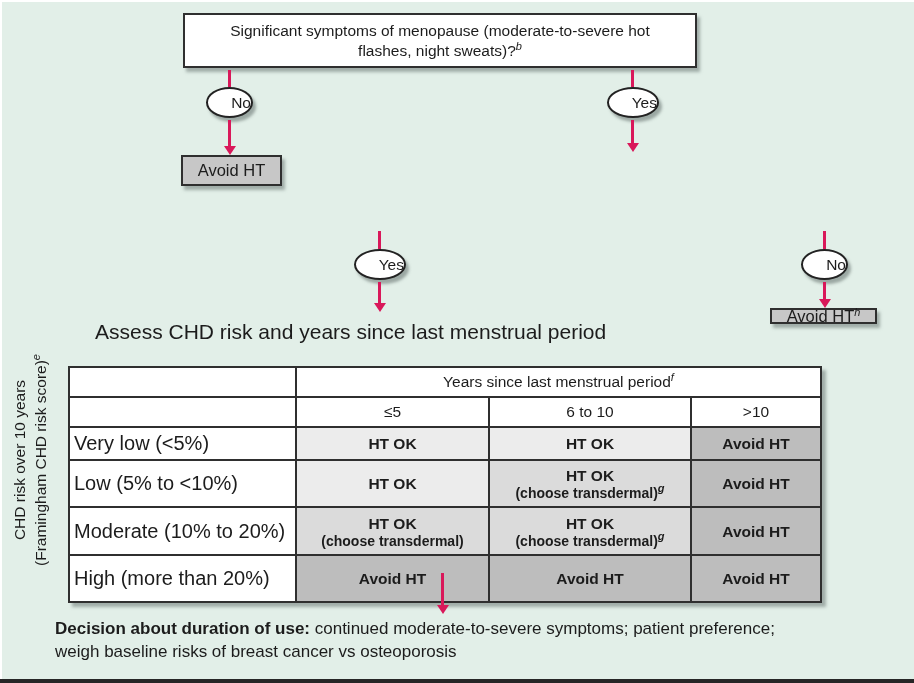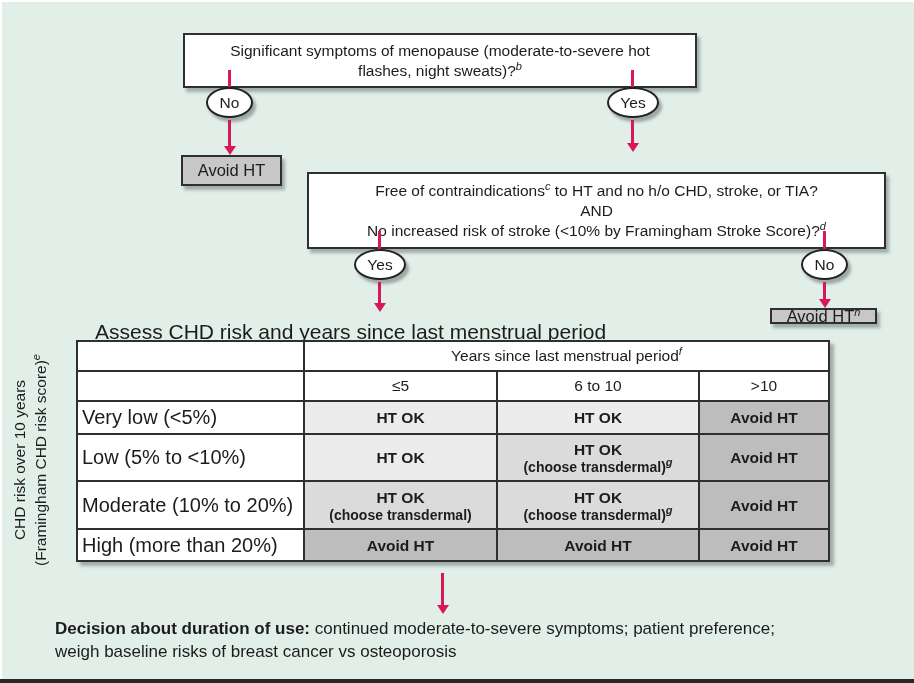--- a/index.html
+++ b/index.html
@@ -9,49 +9,49 @@
     font-family:"Liberation Sans",sans-serif;
     color:#1c1c1c;overflow:hidden;
     box-shadow:inset 2px 2px 0 #ffffff;
   }
   .qbox{
     position:absolute;background:#fff;
     border:2px solid var(--border,#2f2f2f);
     box-shadow:3px 4px 3px rgba(108,120,116,.55);
     display:flex;align-items:center;justify-content:center;
     text-align:center;font-size:15.5px;line-height:20px;
-    box-sizing:border-box;padding:2px 6px;margin-top:20px;
+    box-sizing:border-box;padding:2px 6px;
   }
   .graybox{
     position:absolute;background:var(--gray_fill,#c7c7c7);
     border:2px solid var(--border,#2f2f2f);
     box-shadow:3px 4px 3px rgba(108,120,116,.55);
     display:flex;align-items:center;justify-content:center;
     font-size:16.5px;box-sizing:border-box;
   }
   .oval{
     position:absolute;background:#fff;
     border:2px solid #222;border-radius:50%;
-    display:flex;align-items:center;justify-content:center;
+    display:flex;align-items:center;justify-content:flex-end;
     font-size:15.5px;box-sizing:border-box;
     box-shadow:3px 4px 3px rgba(108,120,116,.6);
   }
   .vline{position:absolute;width:3px;background:var(--arrow,#d9185a);}
   .arrow{position:absolute;width:3px;background:var(--arrow,#d9185a);}
   .arrow::after{
     content:"";position:absolute;left:50%;bottom:-9px;transform:translateX(-50%);
     width:0;height:0;border:6px solid transparent;
     border-top:9px solid var(--arrow,#d9185a);border-bottom:0;
   }
   sup.fn{font-style:italic;font-size:11px;line-height:0;vertical-align:super;}
   .q1text{max-width:432px;display:inline-block;}
   .assess{position:absolute;font-size:21px;}
   .grid{
-    position:absolute;left:68px;top:340px;border-collapse:collapse;table-layout:fixed;
-    box-shadow:4px 4px 3px rgba(108,120,116,.55);background:#1d4ed8;margin-left:8px;
+    position:absolute;left:68px;top:366px;border-collapse:collapse;table-layout:fixed;
+    box-shadow:4px 4px 3px rgba(108,120,116,.55);background:#1d4ed8;
   }
   .grid th,.grid td{border:2px solid var(--border,#2f2f2f);padding:1px 4px;font-weight:normal;box-sizing:border-box;}
   .rowlabel{background:#fff;text-align:left;font-size:20px;padding-left:7px;}
   .colgroup,.colhead{background:#fff;text-align:center;font-size:15.5px;}
   .cell{text-align:center;vertical-align:middle;}
   .cval{display:block;font-weight:bold;font-size:15.5px;line-height:19px;}
   .csub{display:block;font-weight:bold;font-size:14px;line-height:16px;}
   .light{background:var(--cell_light,#ececec);}
   .mid{background:var(--cell_mid,#dbdbdb);}
   .dark{background:var(--cell_dark,#bdbdbd);}
@@ -82,27 +82,20 @@
 
   <div class="graybox" style="left:181px;top:155px;width:101px;height:31px;">
     <span>Avoid HT</span>
   </div>
 
   <div class="oval" style="left:607px;top:87px;width:52px;height:31px;">
     <span>Yes</span>
   </div>
   <div class="arrow" style="left:631px;top:120px;height:23px;"></div>
 
-  <div class="qbox" style="left:307px;top:152px;width:579px;height:77px;">
-    <span>
-      <span>Free of contraindications</span><sup class="fn">c</sup><span> to HT and no h/o CHD, stroke, or TIA?</span><br>
-      <span>AND</span><br>
-      <span>No increased risk of stroke (&lt;10% by Framingham Stroke Score)?</span><sup class="fn">d</sup>
-    </span>
-  </div>
 
   <div class="vline" style="left:378px;top:231px;height:18px;"></div>
   <div class="vline" style="left:823px;top:231px;height:18px;"></div>
 
   <div class="oval" style="left:354px;top:249px;width:52px;height:31px;">
     <span>Yes</span>
   </div>
   <div class="arrow" style="left:378px;top:282px;height:21px;"></div>
 
   <div class="oval" style="left:801px;top:249px;width:47px;height:31px;">
@@ -171,21 +164,21 @@
         <span class="csub"><span>(choose transdermal)</span></span>
       </td>
       <td class="cell mid">
         <span class="cval">HT OK</span>
         <span class="csub"><span>(choose transdermal)</span><sup class="fn">g</sup></span>
       </td>
       <td class="cell dark">
             <span class="cval">Avoid HT</span>
           </td>
     </tr>
-    <tr style="height:32px">
+    <tr style="height:47px">
       <th class="rowlabel">High (more than 20%)</th>
       <td class="cell dark">
             <span class="cval">Avoid HT</span>
           </td>
       <td class="cell dark">
             <span class="cval">Avoid HT</span>
           </td>
       <td class="cell dark">
             <span class="cval">Avoid HT</span>
           </td>

